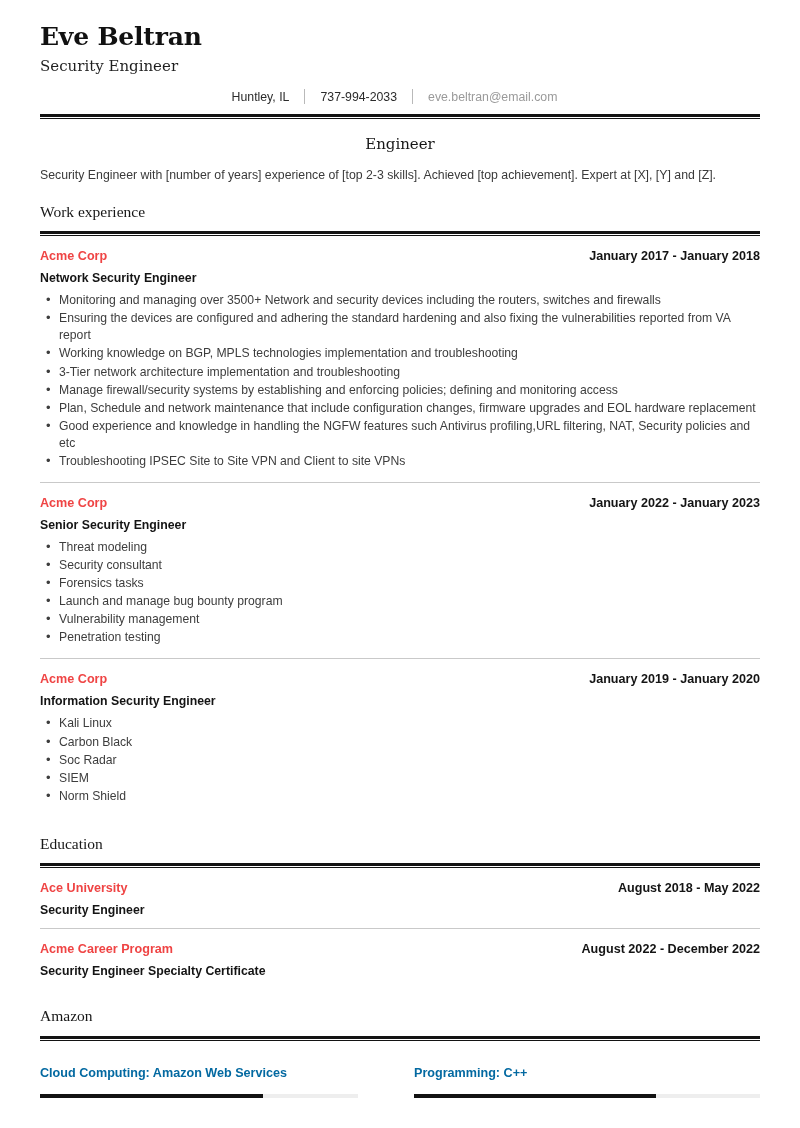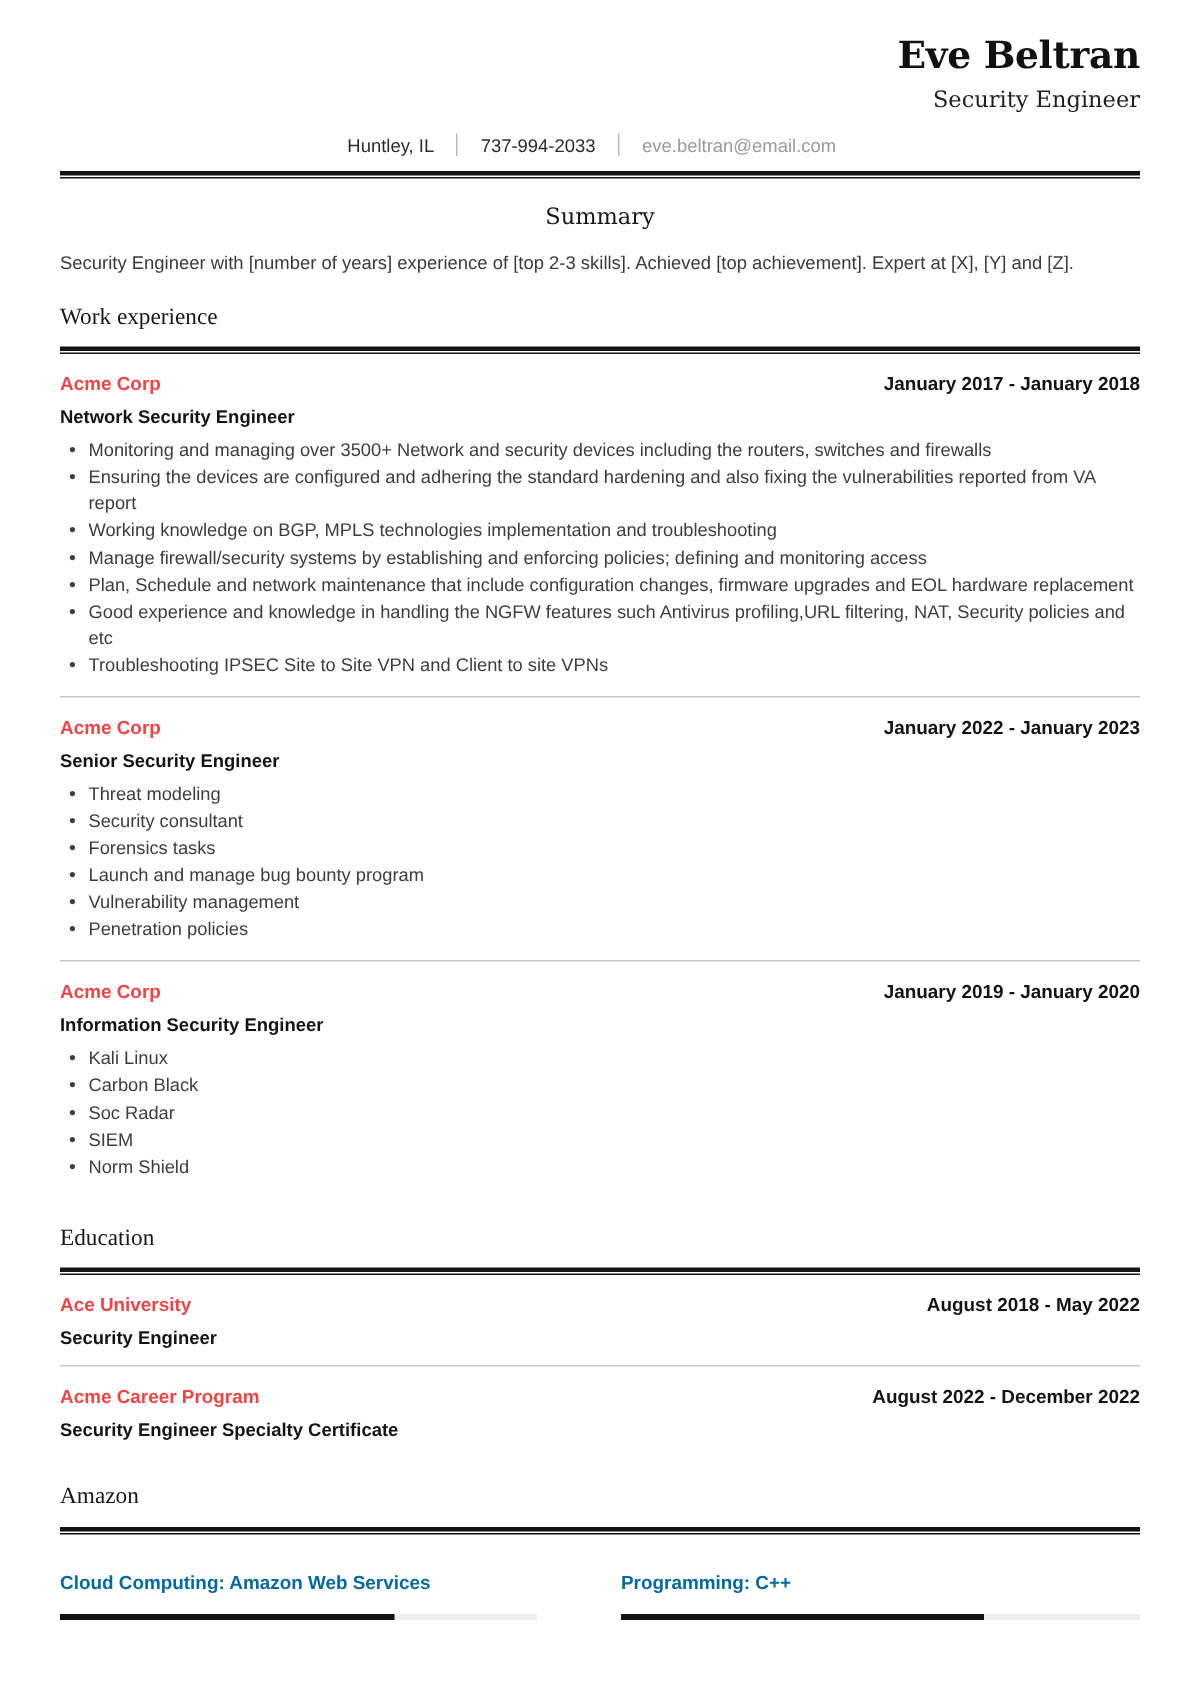--- a/index.html
+++ b/index.html
@@ -18,21 +18,21 @@
 
   .page {
     width: 800px;
     height: 1128px;
     padding: 18px 40px 0 40px;
     position: relative;
     overflow: hidden;
   }
 
   
-  .hdr { text-align: right; padding-top: 4px; }
+  .hdr { text-align: left; padding-top: 4px; }
 
   .hdr-name {
     font-family: "DejaVu Serif", serif;
     font-size: 25px;
     font-weight: 700;
     letter-spacing: -0.2px;
     color: #111111;
     line-height: 1.22;
   }
 
@@ -198,58 +198,59 @@
       <span class="sep"></span>
       <span class="ci">737-994-2033</span>
       <span class="sep"></span>
       <span class="ci email">eve.beltran@email.com</span>
     </div>
   </div>
 
   <div class="rule-double"></div>
 
   <div class="summary-wrap">
-    <div class="sec-center">Summary</div>
+    <div class="sec-center">Engineer</div>
     <div class="summary-text">Security Engineer with [number of years] experience of [top 2-3 skills]. Achieved [top achievement]. Expert at [X], [Y] and [Z].</div>
   </div>
 
   <div class="section">
     <div class="sec-head">Work experience</div>
     <div class="rule-double"></div>
     <div class="entries" id="work-entries">
         <div class="entry">
           <div class="entry-row">
             <div class="entry-org">Acme Corp</div>
             <div class="entry-date">January 2017 - January 2018</div>
           </div>
           <div class="entry-role">Network Security Engineer</div>
           <ul class="bullets">
             <li>Monitoring and managing over 3500+ Network and security devices including the routers, switches and firewalls</li>
             <li>Ensuring the devices are configured and adhering the standard hardening and also fixing the vulnerabilities reported from VA report</li>
             <li>Working knowledge on BGP, MPLS technologies implementation and troubleshooting</li>
+            <li>3-Tier network architecture implementation and troubleshooting</li>
             <li>Manage firewall/security systems by establishing and enforcing policies; defining and monitoring access</li>
             <li>Plan, Schedule and network maintenance that include configuration changes, firmware upgrades and EOL hardware replacement</li>
             <li>Good experience and knowledge in handling the NGFW features such Antivirus profiling,URL filtering, NAT, Security policies and etc</li>
             <li>Troubleshooting IPSEC Site to Site VPN and Client to site VPNs</li>
           </ul>
         </div>
         <div class="entry-sep"></div>
         <div class="entry">
           <div class="entry-row">
             <div class="entry-org">Acme Corp</div>
             <div class="entry-date">January 2022 - January 2023</div>
           </div>
           <div class="entry-role">Senior Security Engineer</div>
           <ul class="bullets">
             <li>Threat modeling</li>
             <li>Security consultant</li>
             <li>Forensics tasks</li>
             <li>Launch and manage bug bounty program</li>
             <li>Vulnerability management</li>
-            <li>Penetration policies</li>
+            <li>Penetration testing</li>
           </ul>
         </div>
         <div class="entry-sep"></div>
         <div class="entry">
           <div class="entry-row">
             <div class="entry-org">Acme Corp</div>
             <div class="entry-date">January 2019 - January 2020</div>
           </div>
           <div class="entry-role">Information Security Engineer</div>
           <ul class="bullets">

